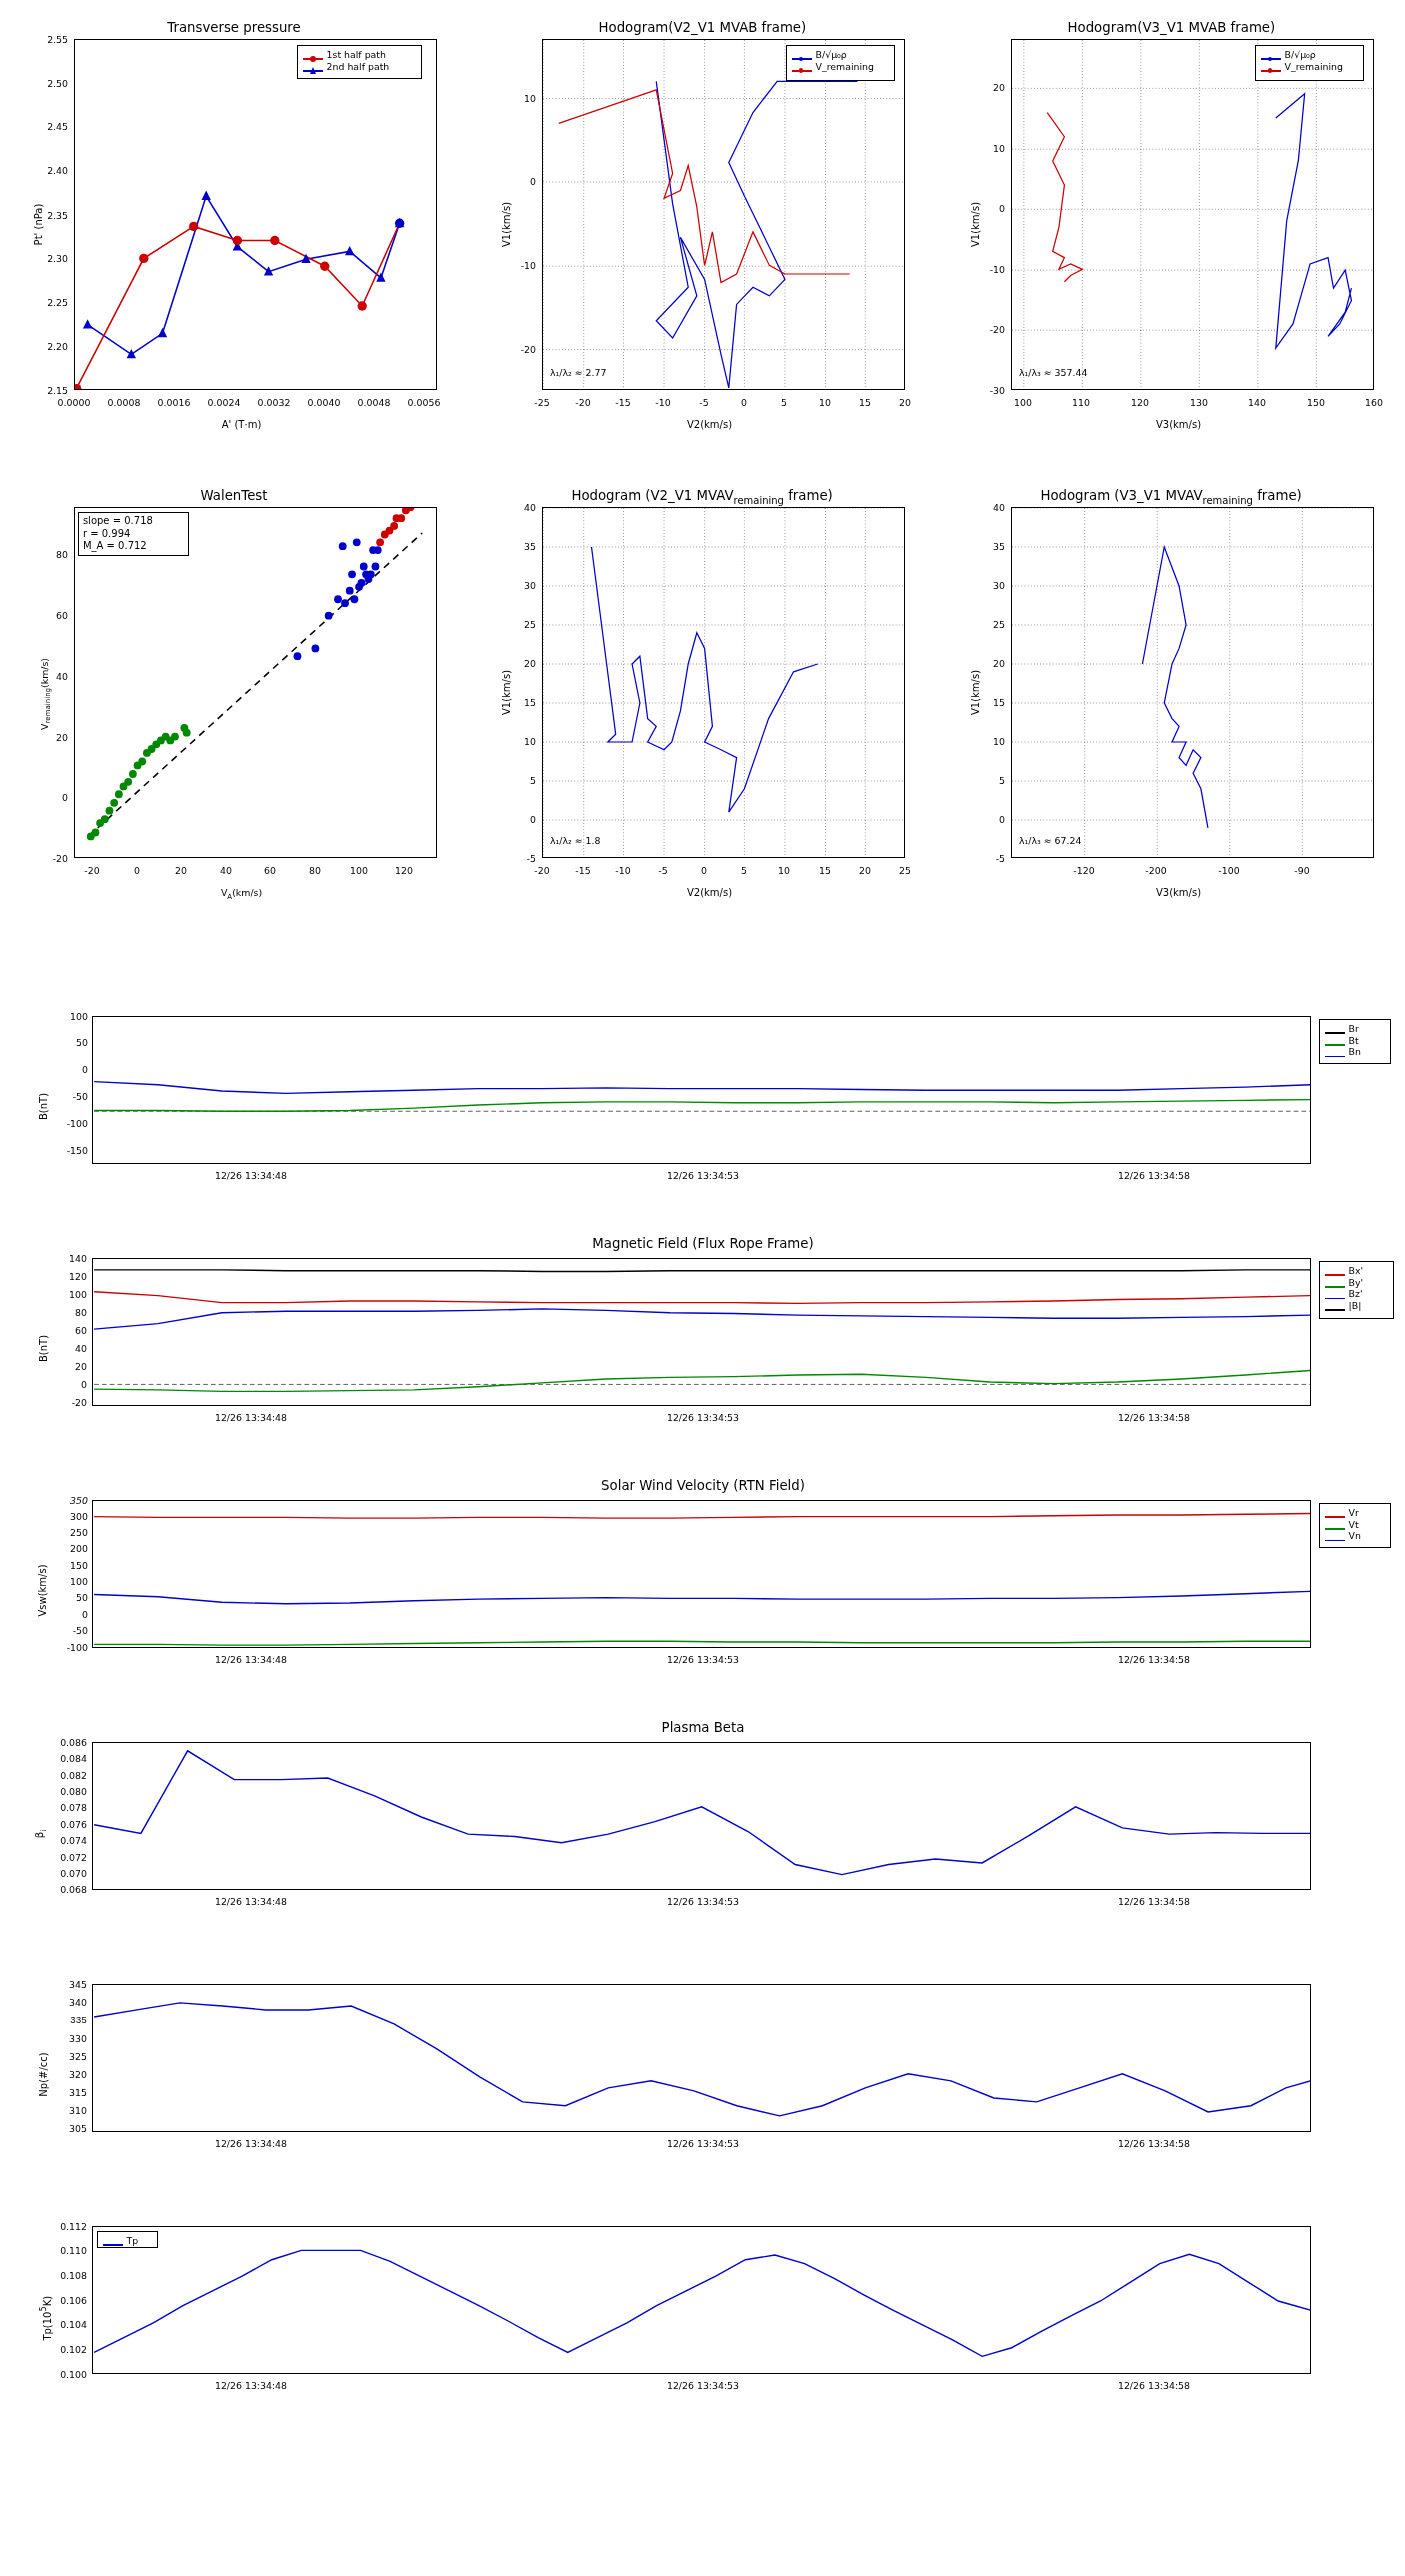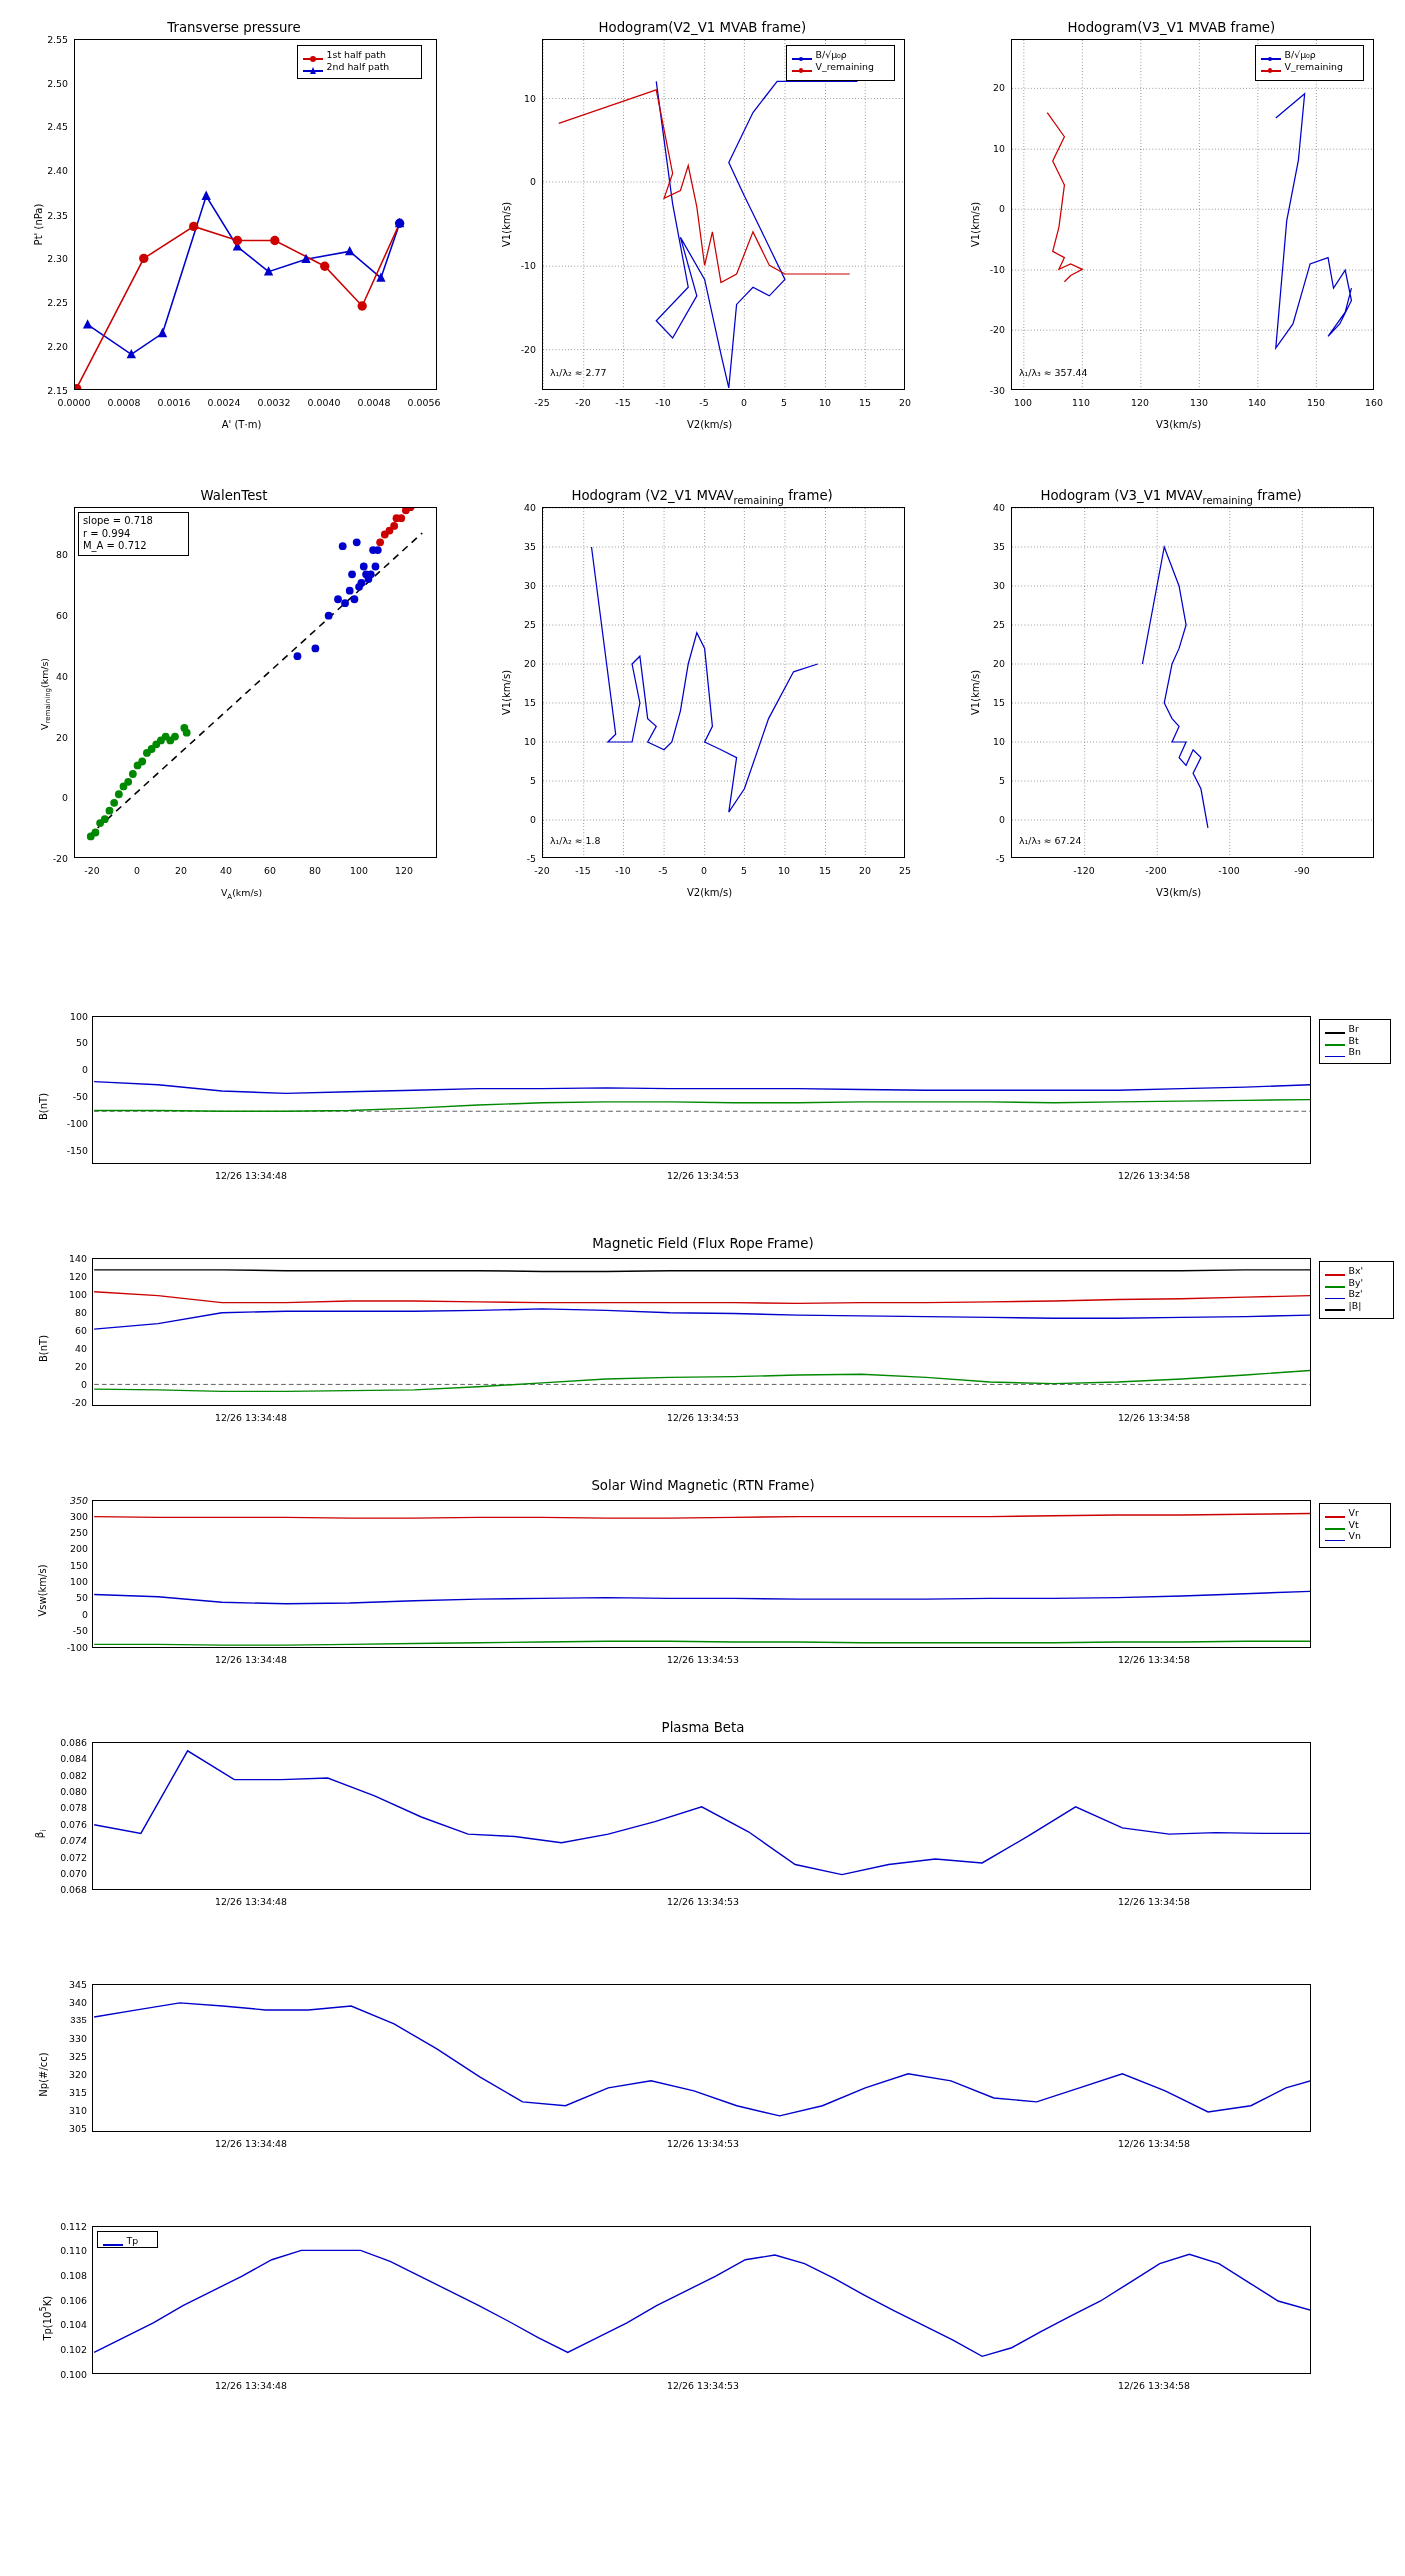--- a/index.html
+++ b/index.html
@@ -458,21 +458,21 @@
     <div class="tick ticky" style="left:43px;top:126px;width:44px;">40</div>
     <div class="tick ticky" style="left:43px;top:144px;width:44px;">20</div>
     <div class="tick ticky" style="left:43px;top:162px;width:44px;">0</div>
     <div class="tick ticky" style="left:43px;top:180px;width:44px;">-20</div>
     <div class="tick tickx" style="left:251px;top:190px;">12/26 13:34:48</div>
     <div class="tick tickx" style="left:703px;top:190px;">12/26 13:34:53</div>
     <div class="tick tickx" style="left:1154px;top:190px;">12/26 13:34:58</div>
   </div>
 
   <div class="panel" style="left:0px;top:1464px;width:1405px;height:234px;">
-    <div class="title" style="left:94px;top:14px;width:1218px;">Solar Wind Magnetic (RTN Frame)</div>
+    <div class="title" style="left:94px;top:14px;width:1218px;">Solar Wind Velocity (RTN Field)</div>
     <div class="ylabel" style="left:-7.8px;top:121px;width:101px;text-align:center;transform:rotate(-90deg);">Vsw(km/s)</div>
     <div class="axes" style="left:92px;top:36px;width:1219px;height:148px;">
       <svg width="1219" height="148" viewBox="0 0 1562 190">
         <polyline fill="none" stroke="#cc0000" stroke-width="1.8" points="0,20 82,21 164,21 246,21 328,22 411,22 493,21 575,21 657,22 739,22 821,21 903,20 985,20 1068,20 1150,20 1232,19 1314,18 1396,18 1478,17 1562,16"></polyline>
         <polyline fill="none" stroke="#008800" stroke-width="1.8" points="0,184 82,184 164,185 246,185 328,184 411,183 493,182 575,181 657,180 739,180 821,181 903,181 985,182 1068,182 1150,182 1232,182 1314,181 1396,181 1478,180 1562,180"></polyline>
         <polyline fill="none" stroke="#0000cc" stroke-width="1.8" points="0,120 82,123 164,130 246,132 328,131 411,128 493,126 575,125 657,124 739,125 821,125 903,126 985,126 1068,126 1150,125 1232,125 1314,124 1396,122 1478,119 1562,116"></polyline>
       </svg>
     </div>
     <div class="legend" style="left:1319px;top:39px;width:72px;height:45px;">
       <div class="row">
@@ -510,21 +510,21 @@
       <svg width="1219" height="148" viewBox="0 0 1562 190">
         <polyline fill="none" stroke="#0000cc" stroke-width="1.8" points="0,105 60,116 120,10 180,47 240,47 300,45 360,68 420,95 480,117 540,120 600,128 660,117 720,101 780,82 840,114 900,156 960,169 1020,156 1080,149 1140,154 1200,119 1260,82 1320,109 1380,117 1440,115 1500,116 1562,116"></polyline>
       </svg>
     </div>
     <div class="tick ticky" style="left:31px;top:36px;width:56px;">0.086</div>
     <div class="tick ticky" style="left:31px;top:52px;width:56px;">0.084</div>
     <div class="tick ticky" style="left:31px;top:69px;width:56px;">0.082</div>
     <div class="tick ticky" style="left:31px;top:85px;width:56px;">0.080</div>
     <div class="tick ticky" style="left:31px;top:101px;width:56px;">0.078</div>
     <div class="tick ticky" style="left:31px;top:118px;width:56px;">0.076</div>
-    <div class="tick ticky" style="left:31px;top:134px;width:56px;font-style:italic;">0.074</div>
+    <div class="tick ticky" style="left:31px;top:134px;width:56px;">0.074</div>
     <div class="tick ticky" style="left:31px;top:151px;width:56px;">0.072</div>
     <div class="tick ticky" style="left:31px;top:167px;width:56px;">0.070</div>
     <div class="tick ticky" style="left:31px;top:183px;width:56px;">0.068</div>
     <div class="tick tickx" style="left:251px;top:190px;">12/26 13:34:48</div>
     <div class="tick tickx" style="left:703px;top:190px;">12/26 13:34:53</div>
     <div class="tick tickx" style="left:1154px;top:190px;">12/26 13:34:58</div>
   </div>
 
   <div class="panel" style="left:0px;top:1948px;width:1405px;height:234px;">
     <div class="ylabel" style="left:-3.9px;top:121px;width:94px;text-align:center;transform:rotate(-90deg);">Np(#/cc)</div>

